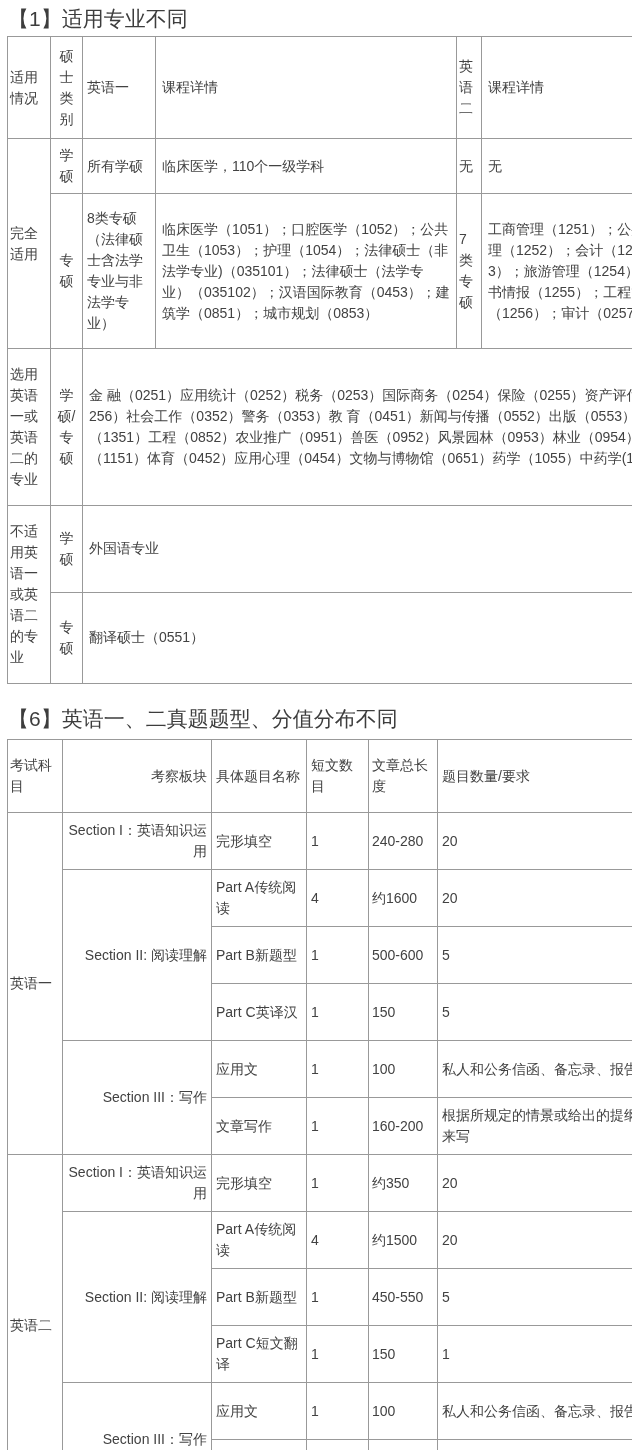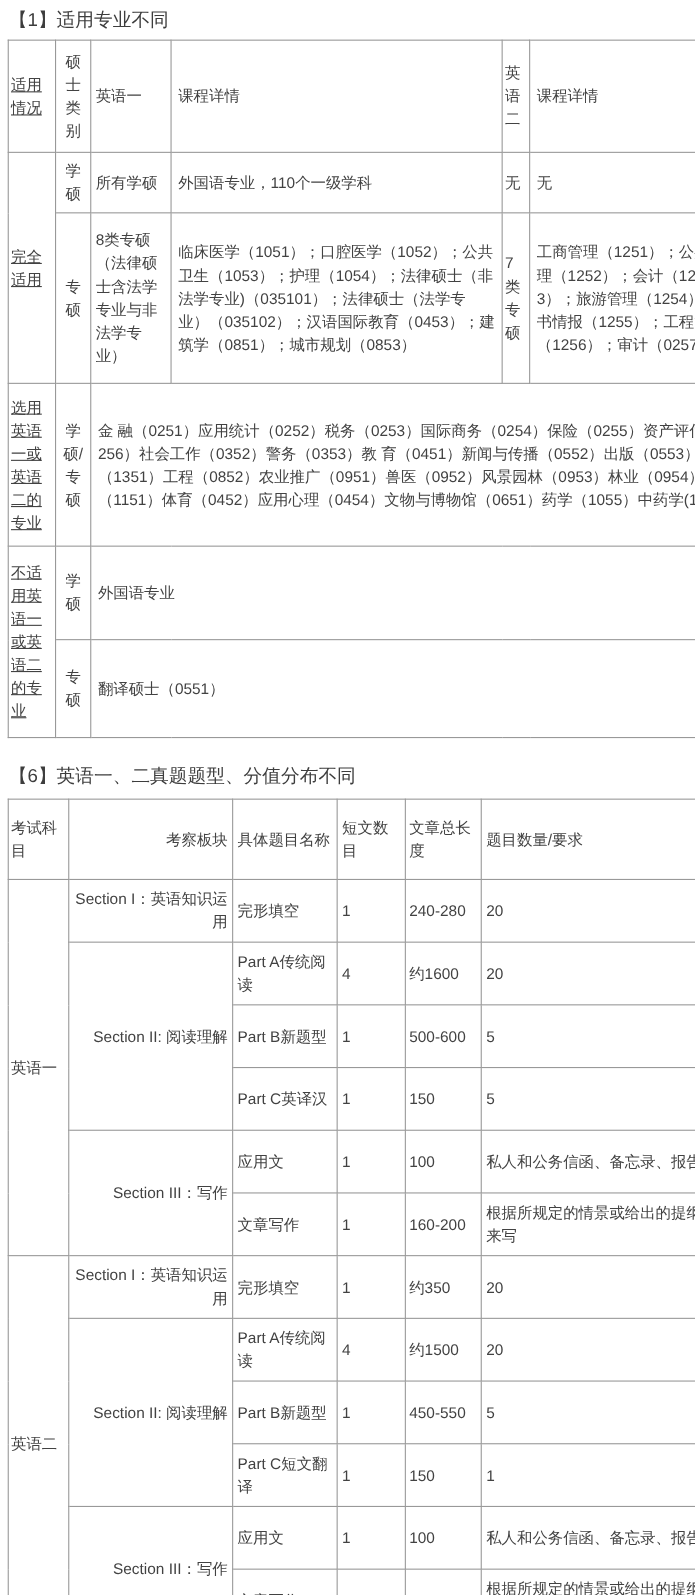--- a/index.html
+++ b/index.html
@@ -8,21 +8,21 @@
     background: #ffffff;
     font-family: "Liberation Sans", "DejaVu Sans", sans-serif;
     color: #424242;
   }
   .page {
     width: 632px;
     padding: 8px 0 14px 7px;
     box-sizing: border-box;
   }
   .sec-title {
-    font-size: 17px;
+    font-size: 21px;
     line-height: 18px;
     color: #3d3d3d;
     margin: 2px 0 8px 1px;
     white-space: nowrap;
   }
   .sec-title.second {
     margin-top: 26px;
     margin-bottom: 11px;
   }
   table {
@@ -35,21 +35,21 @@
     text-align: left;
     font-size: 14px;
     line-height: 21px;
     color: #424242;
     padding: 3px 5px;
     word-break: break-all;
     overflow-wrap: anywhere;
   }
   
   .t1 { width: 625px; }
-  .t1 .c-sit  { width: 38px;  padding: 3px 2px; text-decoration: underline; }
+  .t1 .c-sit  { width: 38px;  padding: 15px 2px; }
   .t1 .c-type { width: 27px;  padding: 3px 2px; text-align: center; }
   .t1 .c-e1   { width: 64px;  padding: 3px 4px; }
   .t1 .c-d1   { width: 288px; padding: 3px 6px; }
   .t1 .c-e2   { width: 20px;  padding: 3px 2px; }
   .t1 .c-d2   { width: 181px; padding: 3px 6px; }
   .t1 tr.h1  { height: 102px; }
   .t1 tr.r1  { height: 55px; }
   .t1 tr.r2  { height: 155px; }
   .t1 tr.r3  { height: 148px; }
   .t1 tr.r4  { height: 85px; }
@@ -79,21 +79,21 @@
       <td class="c-type">硕士类别</td>
       <td class="c-e1">英语一</td>
       <td class="c-d1">课程详情</td>
       <td class="c-e2">英语二</td>
       <td class="c-d2">课程详情</td>
     </tr>
     <tr class="r1">
       <td class="c-sit" rowspan="2">完全适用</td>
       <td class="c-type">学硕</td>
       <td class="c-e1">所有学硕</td>
-      <td class="c-d1">外国语专业，110个一级学科</td>
+      <td class="c-d1">临床医学，110个一级学科</td>
       <td class="c-e2">无</td>
       <td class="c-d2">无</td>
     </tr>
     <tr class="r2">
       <td class="c-type">专硕</td>
       <td class="c-e1">8类专硕（法律硕士含法学专业与非法学专业）</td>
       <td class="c-d1">临床医学（1051）；口腔医学（1052）；公共卫生（1053）；护理（1054）；法律硕士（非法学专业)（035101）；法律硕士（法学专业）（035102）；汉语国际教育（0453）；建筑学（0851）；城市规划（0853）</td>
       <td class="c-e2">7类专硕</td>
       <td class="c-d2">工商管理（1251）；公共管理（1252）；会计（1253）；旅游管理（1254）；图书情报（1255）；工程管理（1256）；审计（0257）</td>
     </tr>

